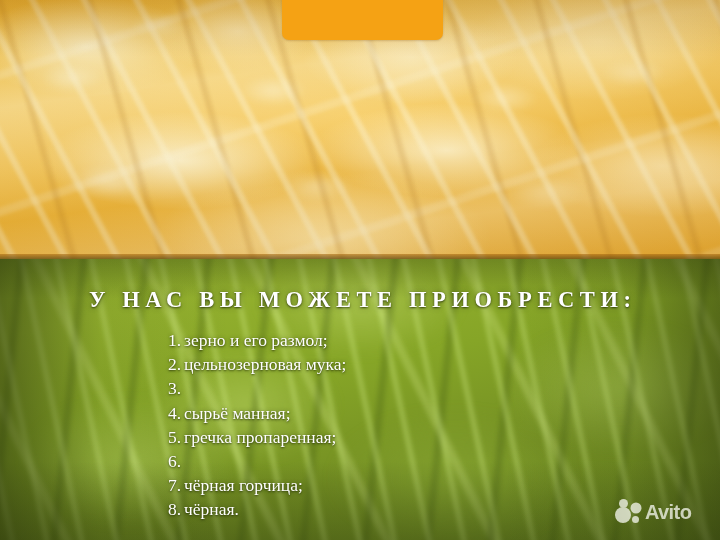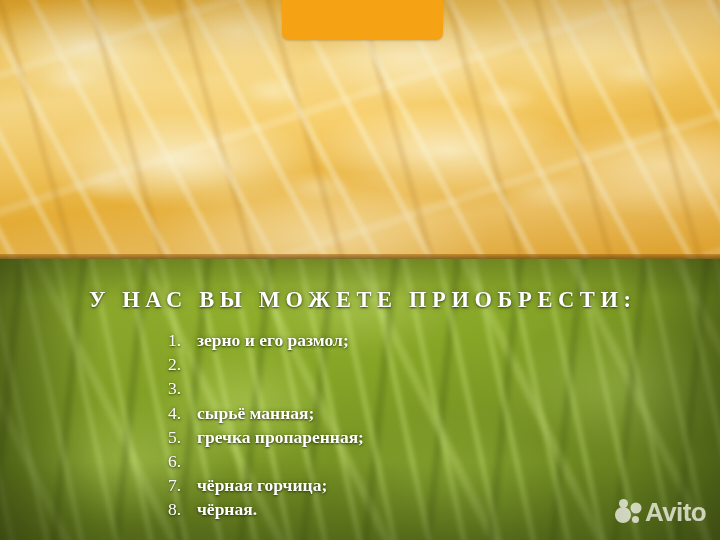--- a/index.html
+++ b/index.html
@@ -180,40 +180,40 @@
     line-height: 24.2px;
     text-shadow: 0 1px 2px rgba(30,40,6,.70), 0 0 4px rgba(30,40,6,.40);
   }
   .product-num {
     width: 21px;
     text-align: right;
     font-weight: normal;
     flex: 0 0 auto;
   }
   .product-text {
-    font-weight: bold;
-    margin-left: 16px;
+    font-weight: normal;
+    margin-left: 3px;
     flex: 0 0 auto;
   }
 
   
   #avito-watermark {
     position: absolute;
     left: 614px;
     top: 498px;
     display: flex;
     align-items: center;
     opacity: .78;
   }
   #avito-logo-icon { display: block; }
   #avito-wordmark {
     color: #f2f4ea;
     font-family: "Liberation Sans", "DejaVu Sans", sans-serif;
     font-weight: bold;
-    font-size: 26px;
+    font-size: 20px;
     line-height: 28px;
     letter-spacing: -0.6px;
     margin-left: 3px;
   }
 </style>
 </head>
 <body>
 
 <div id="ad-card">
 
@@ -234,20 +234,21 @@
 
   <div id="headline">У НАС ВЫ МОЖЕТЕ ПРИОБРЕСТИ:</div>
 
   <div id="product-list">
     <div class="product-row">
       <span class="product-num">1.</span>
       <span class="product-text">зерно и его размол;</span>
     </div>
     <div class="product-row">
       <span class="product-num">2.</span>
+      <span class="product-text">цельнозерновая мука;</span>
     </div>
     <div class="product-row">
       <span class="product-num">3.</span>
     </div>
     <div class="product-row">
       <span class="product-num">4.</span>
       <span class="product-text">сырьё манная;</span>
     </div>
     <div class="product-row">
       <span class="product-num">5.</span>

